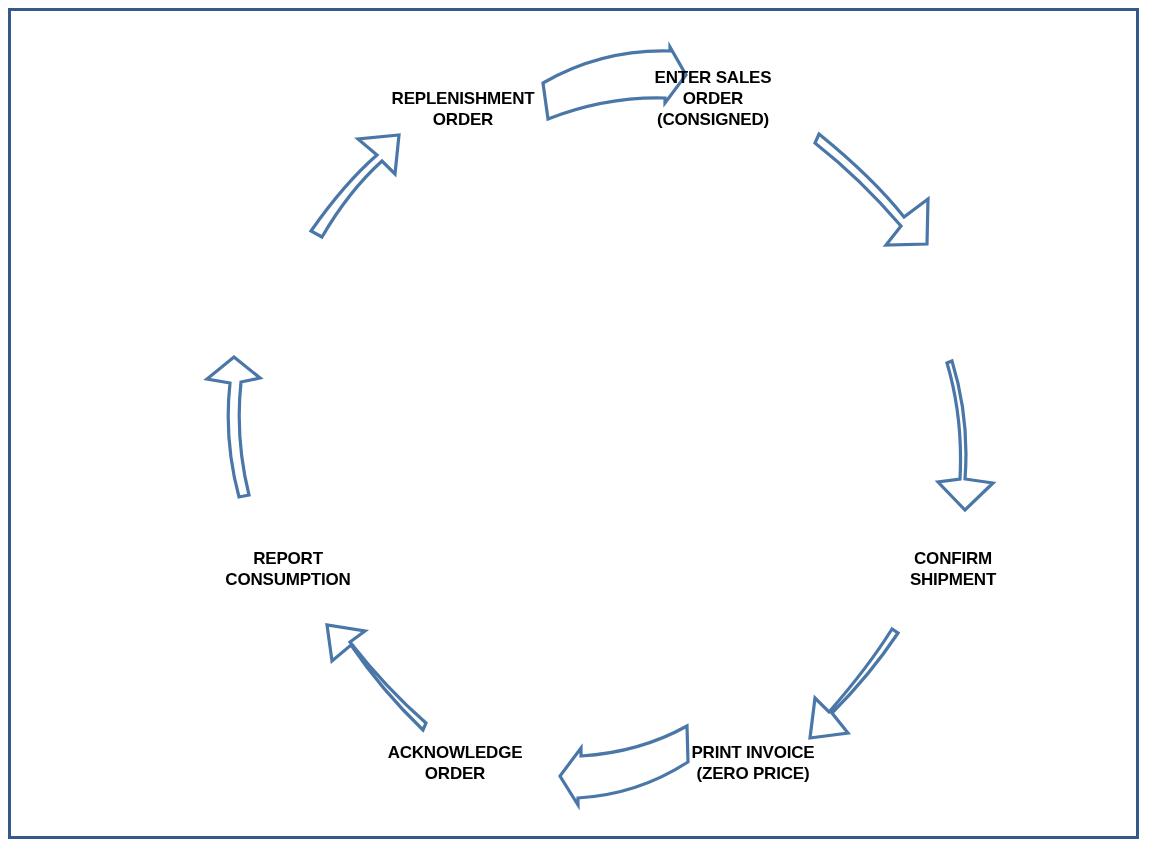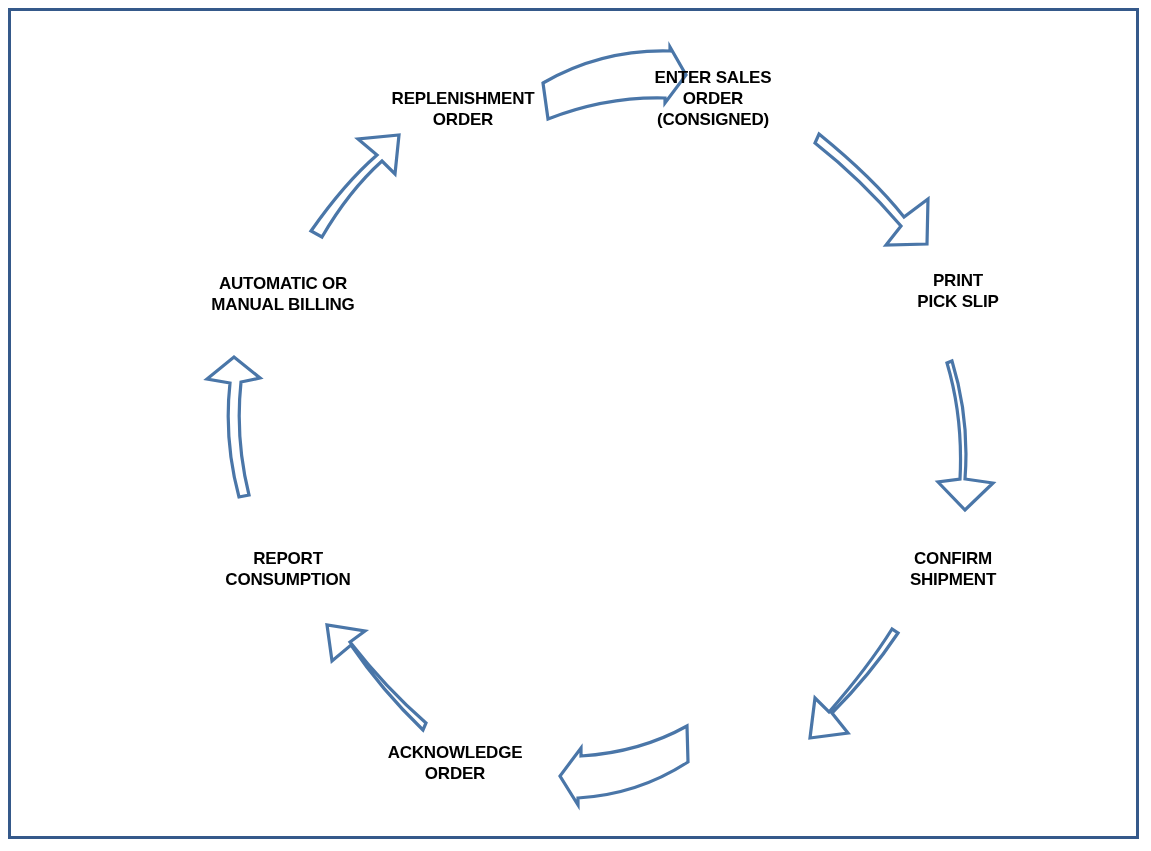--- a/index.html
+++ b/index.html
@@ -150,33 +150,31 @@
                  L 339,161
                  C 318,180 297,206 279,237
                  Z"></path>
       </g>
     </svg>
 
     <div class="node-label n0">ENTER SALES
 ORDER
 (CONSIGNED)</div>
 
-    <div class="node-label n1">PRINT
-PICK SLIP</div>
 
     <div class="node-label n2">CONFIRM
 SHIPMENT</div>
 
+    <div class="node-label n3">PRINT INVOICE
+(ZERO PRICE)</div>
 
     <div class="node-label n4">ACKNOWLEDGE
 ORDER</div>
 
     <div class="node-label n5">REPORT
 CONSUMPTION</div>
 
-    <div class="node-label n6">AUTOMATIC OR
-MANUAL BILLING</div>
 
     <div class="node-label n7">REPLENISHMENT
 ORDER</div>
 
   </div>
 </div>
 
 </body></html>

